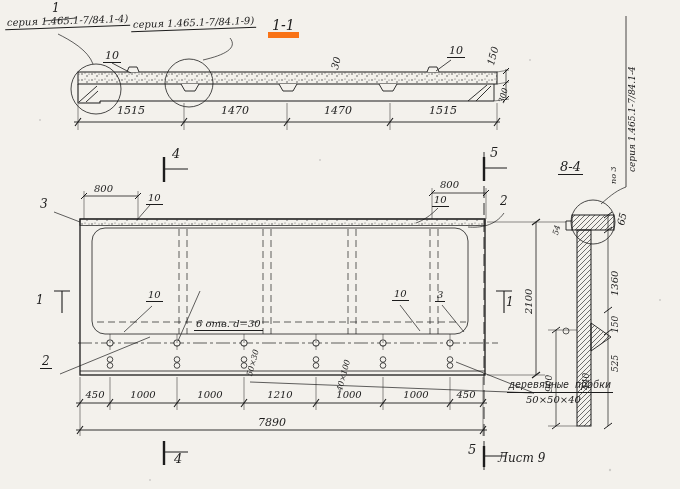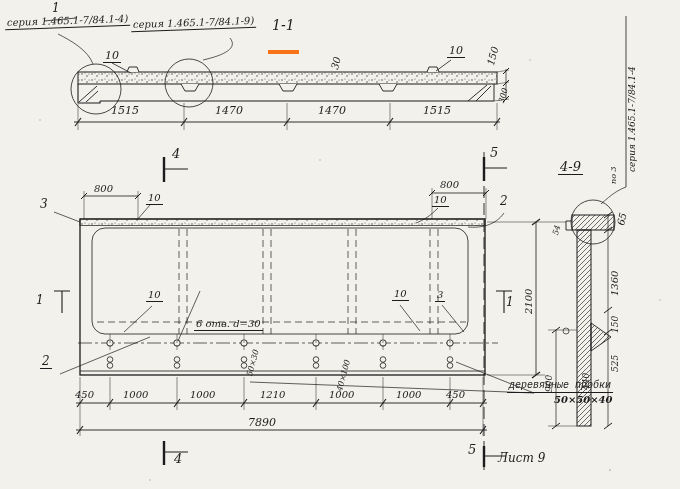--- a/index.html
+++ b/index.html
@@ -13,24 +13,24 @@
   #linework{position:absolute;left:0;top:0;}
   .hw{
     position:absolute;
     font-family:"DejaVu Serif", serif;
     font-style:italic;
     color:#1c1c1c;
     white-space:nowrap;
     line-height:1;
   }
   .u{border-bottom:1.2px solid #1c1c1c;padding:0 2px 1px 2px;}
-  .uu{border-bottom:4px solid #f97316;padding:0 4px 18px 4px;}
+  .uu{border-bottom:6px solid #f97316;padding:0 4px 0 4px;}
   .r90{transform:rotate(-90deg);transform-origin:left top;}
   .r75{transform:rotate(-75deg);transform-origin:left top;}
-  .ctr{}
+  .ctr{text-align:center;}
   .f8{font-size:8px;} .f9{font-size:9px;} .f10{font-size:10px;}
   .f11{font-size:11px;} .f12{font-size:12px;} .f13{font-size:13px;} .f14{font-size:14px;}
 </style>
 </head>
 <body>
 
 <div id="sheet">
 
 <svg id="linework" width="680" height="489" viewBox="0 0 680 489">
   <defs>
@@ -201,23 +201,23 @@
 <span class="hw f10 ctr" style="left:260px;top:390px;width:40px;">1210</span>
 <span class="hw f10 ctr" style="left:329px;top:390px;width:40px;">1000</span>
 <span class="hw f10 ctr" style="left:396px;top:390px;width:40px;">1000</span>
 <span class="hw f10 ctr" style="left:446px;top:390px;width:40px;">450</span>
 <span class="hw f11 ctr" style="left:248px;top:417px;width:48px;">7890</span>
 <span class="hw f13" style="left:174px;top:452px;">4</span>
 <span class="hw f13" style="left:468px;top:443px;">5</span>
 <span class="hw f12" style="left:498px;top:452px;">Лист 9</span>
 <span class="hw f10 r90" style="left:524px;top:314px;">2100</span>
 <span class="hw f10 u" style="left:507px;top:381px;font-family:Liberation Mono, monospace;">деревянные пробки</span>
-<span class="hw f10" style="left:554px;top:395px;font-weight:bold;">50×50×40</span>
-
-<span class="hw f13 u" style="left:558px;top:160px;">4-9</span>
+<span class="hw f10" style="left:526px;top:395px;">50×50×40</span>
+
+<span class="hw f13 u" style="left:558px;top:160px;">8-4</span>
 <span class="hw f9 r90" style="left:628px;top:172px;">серия 1.465.1-7/84.1-4</span>
 <span class="hw f8 r90" style="left:610px;top:184px;">по 3</span>
 <span class="hw f10 r75" style="left:616px;top:224px;">65</span>
 <span class="hw f8 r75" style="left:552px;top:234px;">54</span>
 <span class="hw f10 r90" style="left:610px;top:296px;">1360</span>
 <span class="hw f9 r90" style="left:611px;top:333px;">150</span>
 <span class="hw f9 r90" style="left:611px;top:372px;">525</span>
 <span class="hw f9 r90" style="left:582px;top:390px;">440</span>
 <span class="hw f9 r90" style="left:545px;top:392px;">900</span>
 

